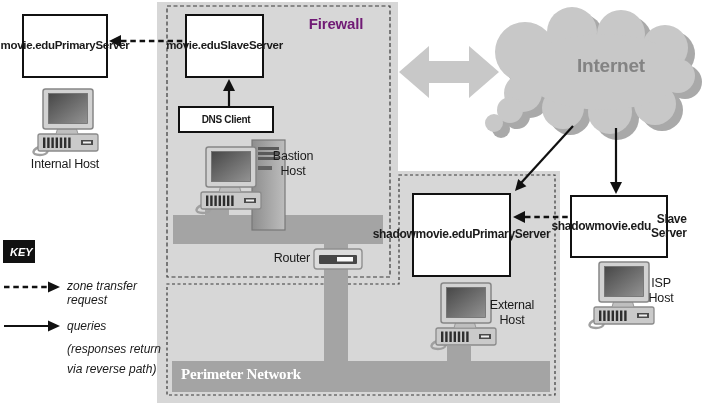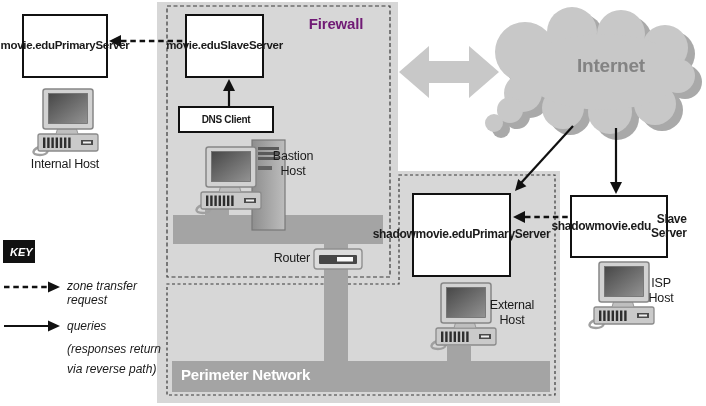--- a/index.html
+++ b/index.html
@@ -163,21 +163,21 @@
   <div class="node-box" style="left:570px;top:195px;width:98px;height:63px;font-size:12px;">
     <div>shadow</div>
     <div>movie.edu</div>
     <div>Slave Server</div>
   </div>
 
   <div class="lbl region-lbl" style="left:300px;top:16px;width:72px;text-align:center;font-size:15px;">Firewall</div>
 
   <div class="lbl region-lbl" style="left:545px;top:58px;width:100px;text-align:right;font-size:19px;color:#838383;">Internet</div>
 
-  <div class="lbl" style="left:181px;top:367px;font-size:15px;font-weight:700;color:#ffffff;">Perimeter Network</div>
+  <div class="lbl" style="left:181px;top:367px;font-size:15px;font-weight:700;color:#ffffff;font-family:Liberation Serif, serif;">Perimeter Network</div>
 
   <div class="lbl host-lbl" style="left:20px;top:157px;width:90px;">Internal Host</div>
 
   <div class="lbl host-lbl" style="left:263px;top:149px;width:60px;">
     <div>Bastion</div>
     <div>Host</div>
   </div>
 
   <div class="lbl host-lbl" style="left:240px;top:251px;width:70px;text-align:right;">Router</div>
 

